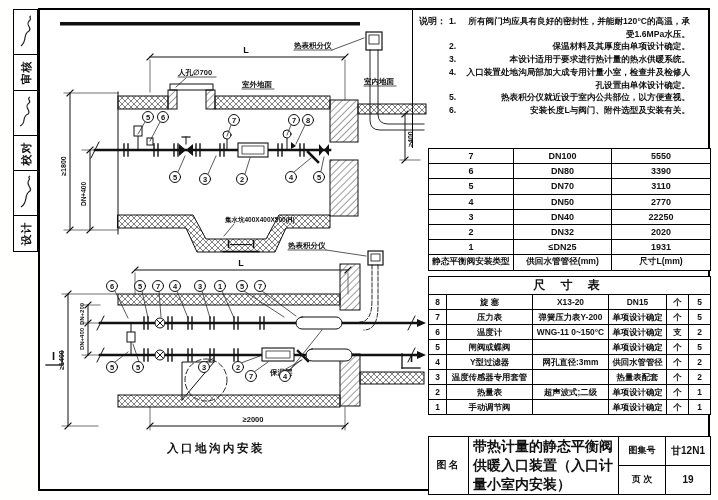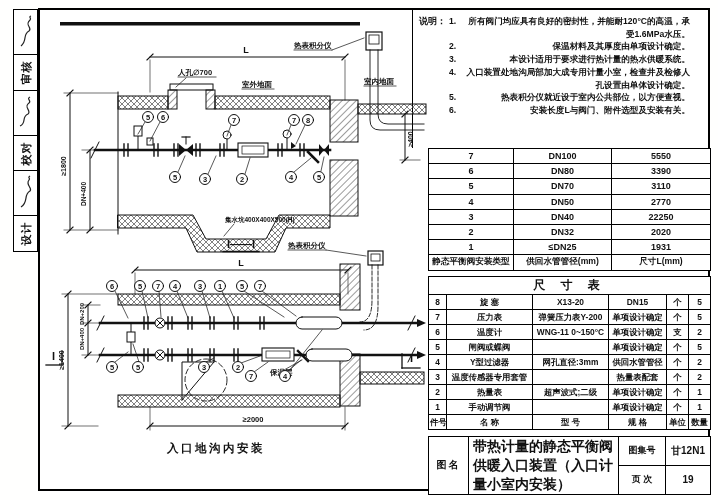--- a/index.html
+++ b/index.html
@@ -230,28 +230,20 @@
           <td>1</td>
         </tr>
     <tr>
           <td>1</td>
           <td>手动调节阀</td>
           <td></td>
           <td>单项设计确定</td>
           <td>个</td>
           <td>1</td>
         </tr>
-    <tr>
-          <td>件号</td>
-          <td>名 称</td>
-          <td>型 号</td>
-          <td>规 格</td>
-          <td>单位</td>
-          <td>数量</td>
-        </tr>
   </tbody>
     </table>
 
   <table class="title-block">
     <colgroup>
         <col style="width:40px">
         <col style="width:150px">
         <col style="width:47px">
         <col style="width:45px">
       </colgroup>

